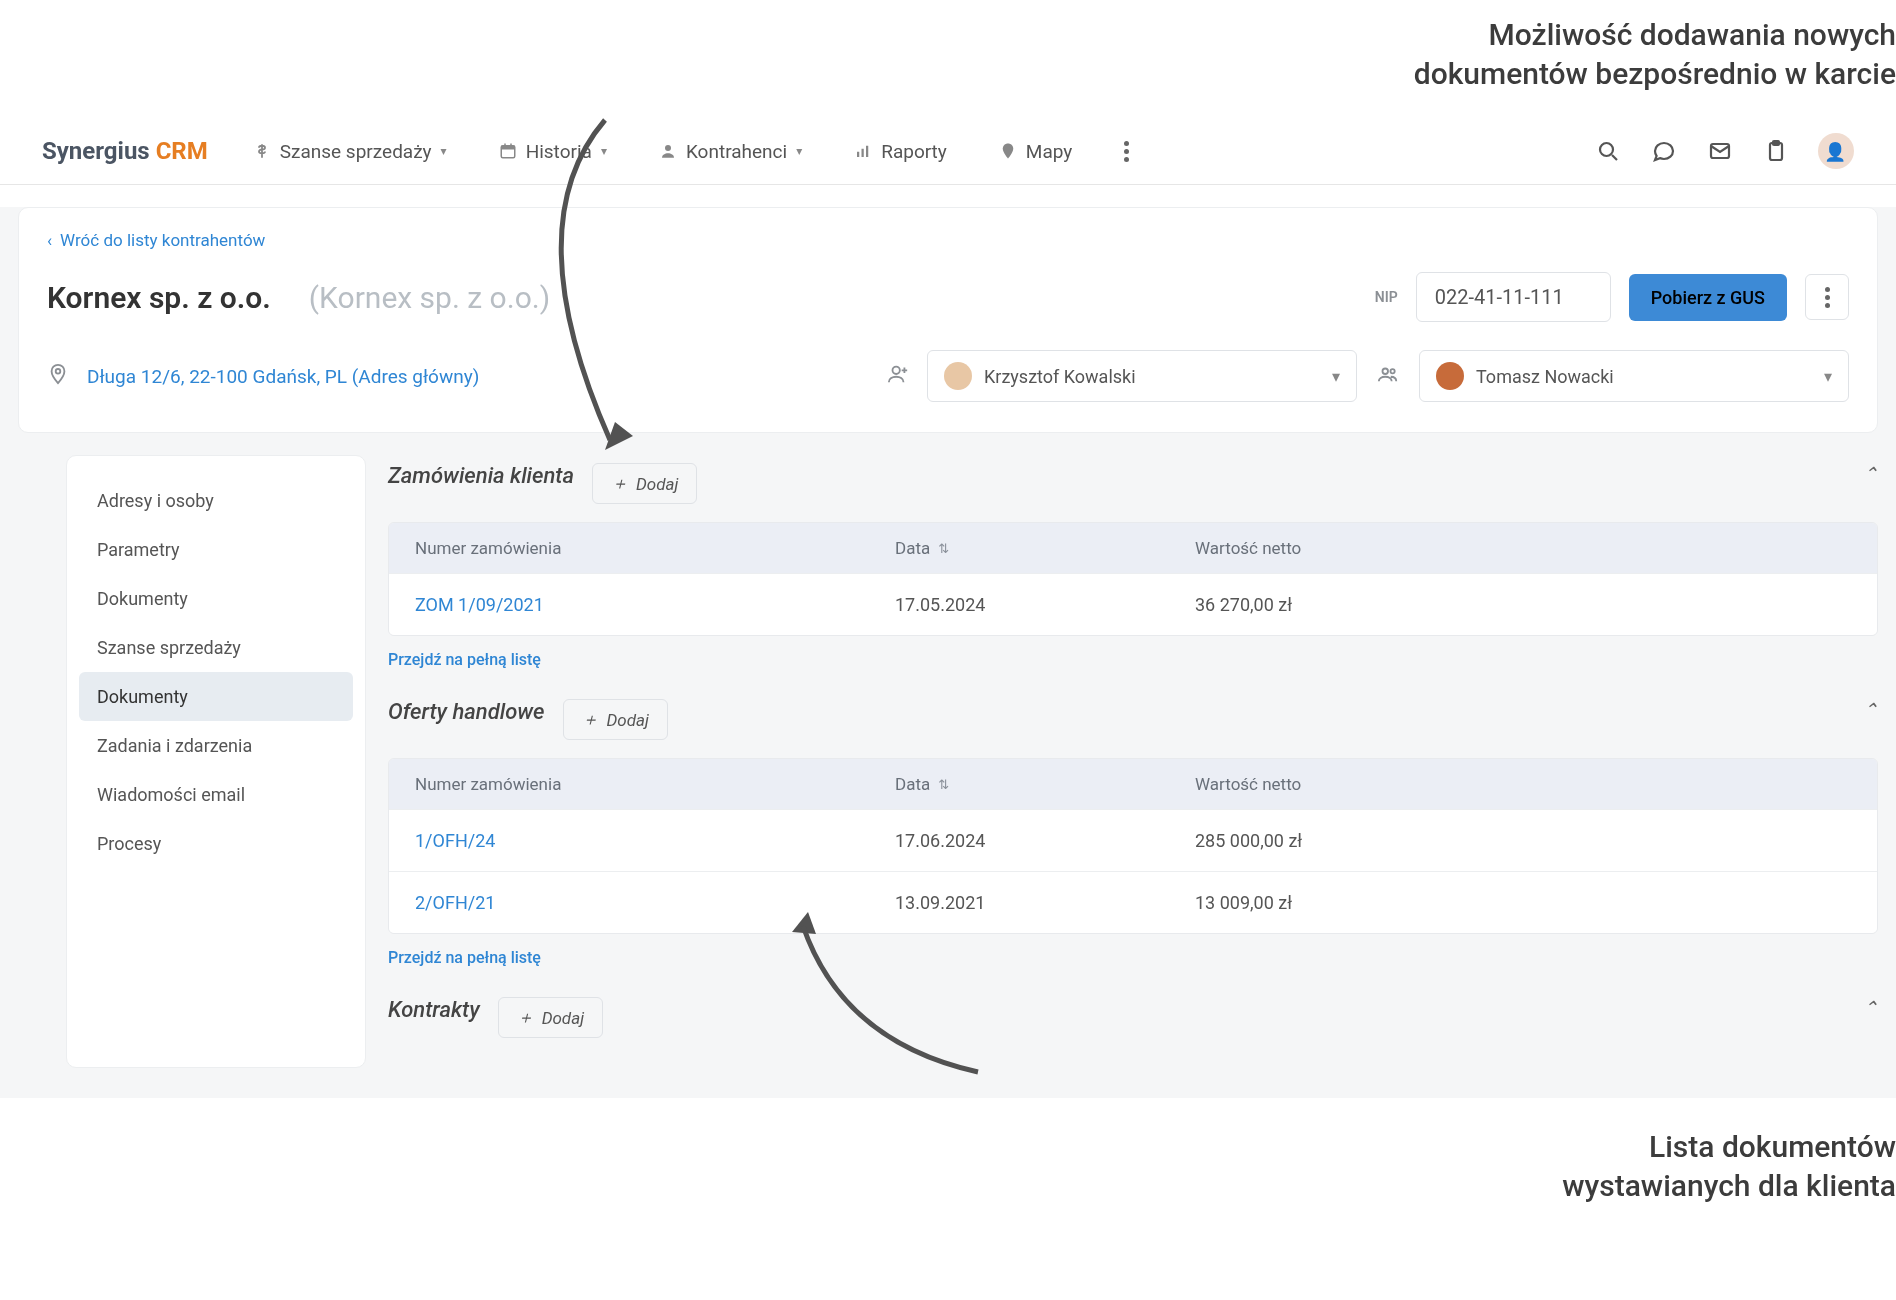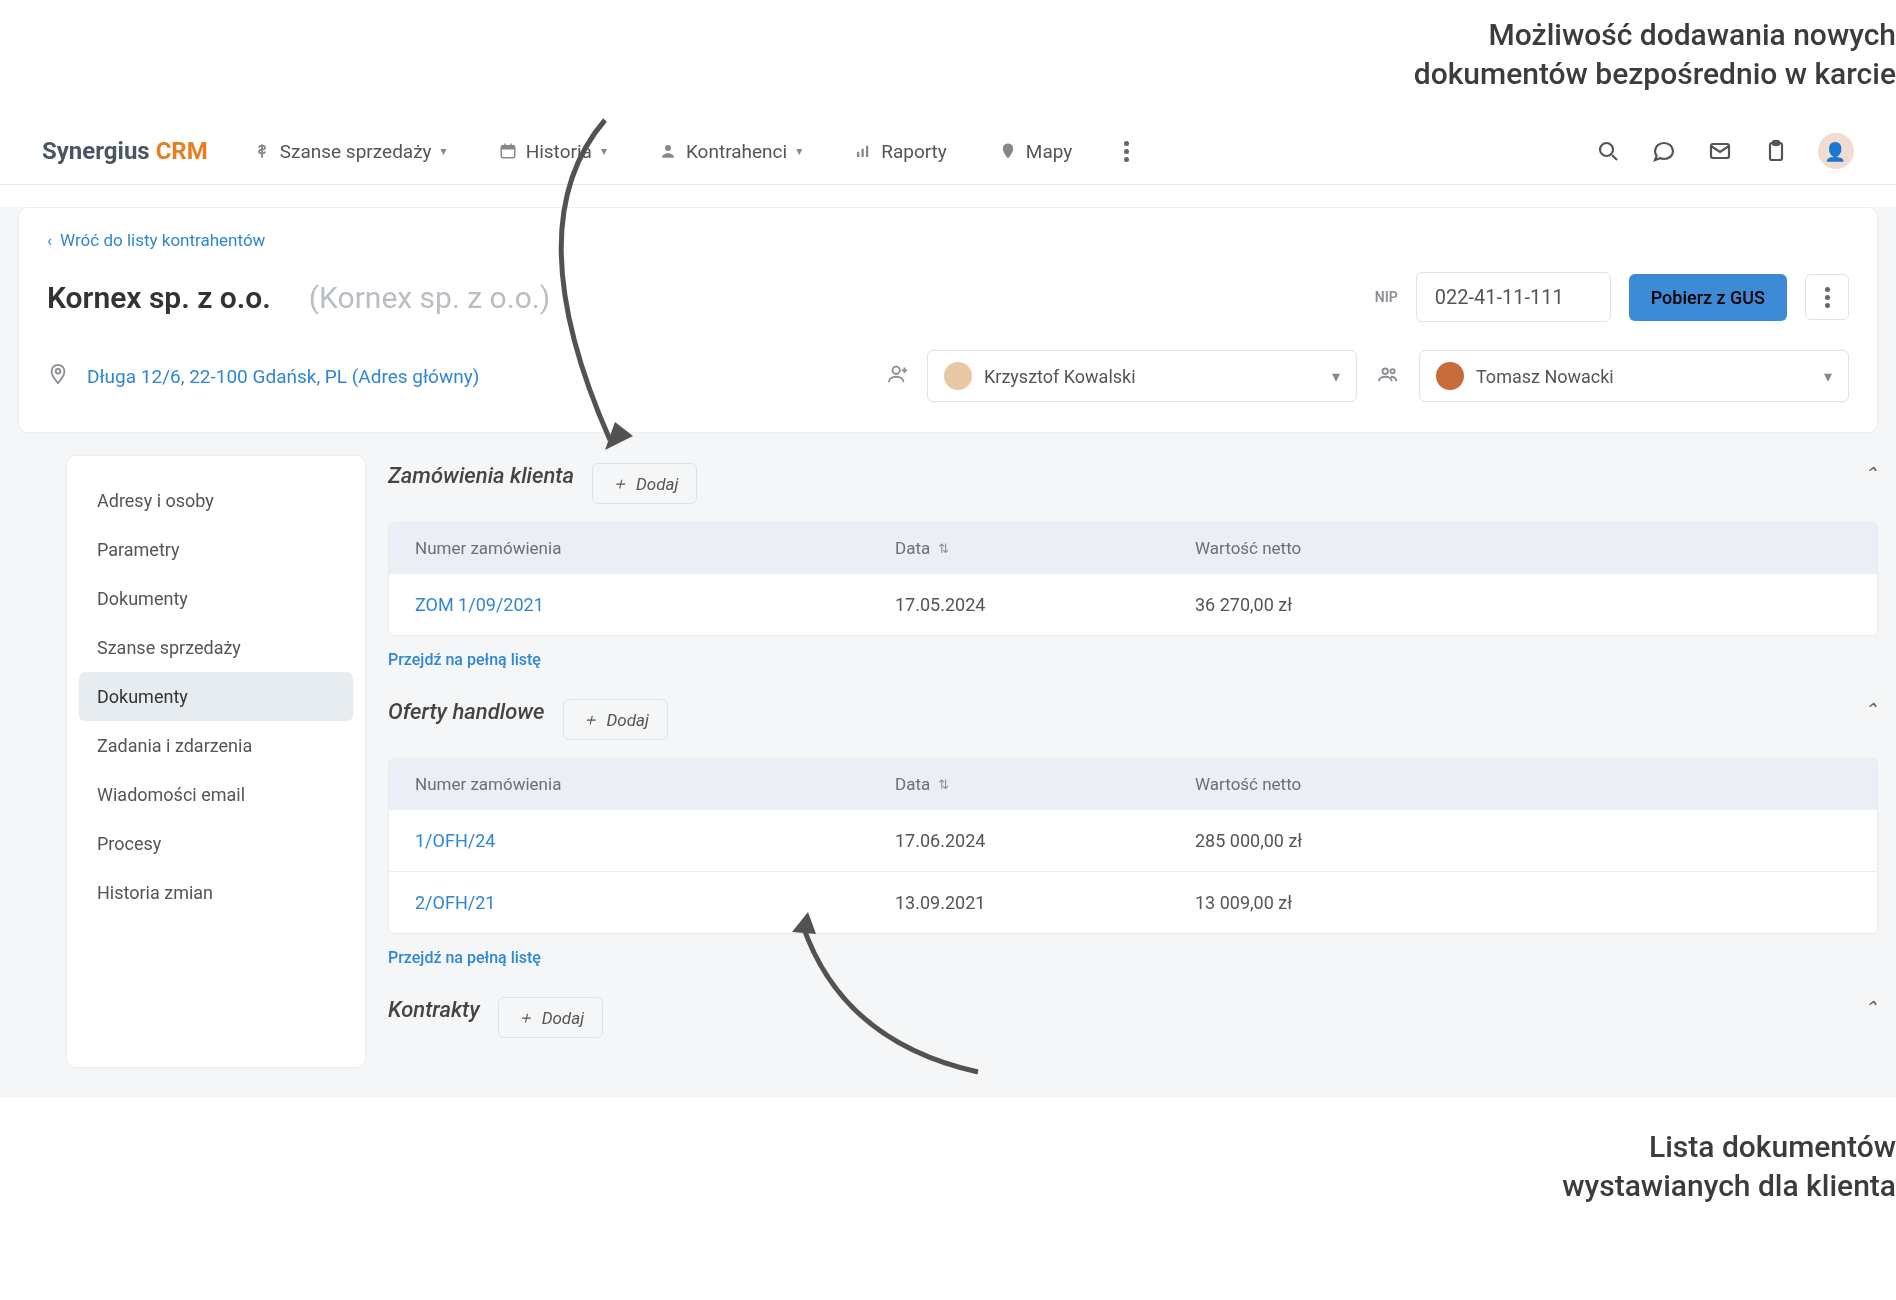--- a/index.html
+++ b/index.html
@@ -224,21 +224,20 @@
 
     <div class="sidebar">
       <div class="side-item">Adresy i osoby</div>
       <div class="side-item">Parametry</div>
       <div class="side-item">Dokumenty</div>
       <div class="side-item">Szanse sprzedaży</div>
       <div class="side-item active">Dokumenty</div>
       <div class="side-item">Zadania i zdarzenia</div>
       <div class="side-item">Wiadomości email</div>
       <div class="side-item">Procesy</div>
-      <div class="side-item">Historia zmian</div>
     </div>
 
     <div class="main">
 
       <div class="section">
         <div class="sec-head">
           <span class="sec-title">Zamówienia klienta</span>
           <div class="add-btn">
             <span>＋</span>
             <span>Dodaj</span>

